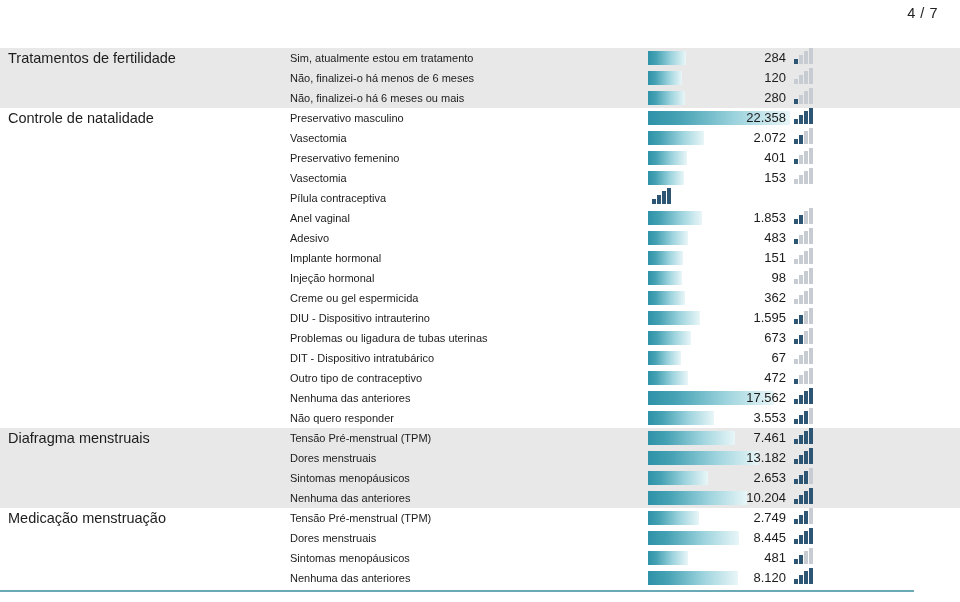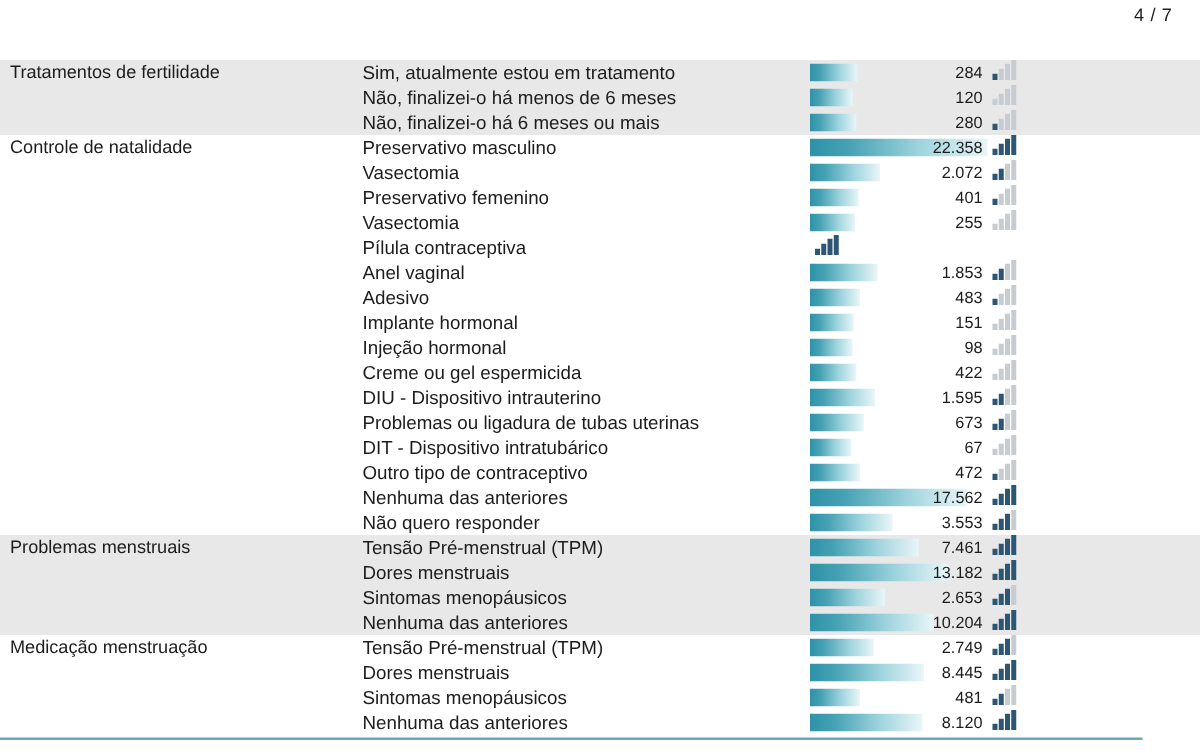--- a/index.html
+++ b/index.html
@@ -48,21 +48,21 @@
     padding-left: 8px;
     box-sizing: border-box;
     font-size: 14.5px;
     color: #1c1c1c;
     white-space: nowrap;
     overflow: hidden;
   }
   .lbl-cell {
     width: 358px;
     flex: 0 0 358px;
-    font-size: 15px;
+    font-size: 11px;
     color: #1c1c1c;
     white-space: nowrap;
     overflow: hidden;
   }
   .bar-cell {
     width: 142px;
     flex: 0 0 142px;
     position: relative;
     height: 20px;
   }
@@ -220,21 +220,21 @@
             <i style="height: 13px;"></i>
             <i style="height: 16px;"></i>
           </div>
         </div>
       </div>
       <div class="row">
         <div class="cat-cell"></div>
         <div class="lbl-cell">Vasectomia</div>
         <div class="bar-cell">
           <div class="databar" style="width: 36.4px;"></div>
-          <div class="barval">255</div>
+          <div class="barval">153</div>
         </div>
         <div class="spark-cell">
           <div class="spark">
             <i style="height: 5px;"></i>
             <i style="height: 9px;"></i>
             <i style="height: 13px;"></i>
             <i style="height: 16px;"></i>
           </div>
         </div>
       </div>
@@ -312,21 +312,21 @@
             <i style="height: 13px;"></i>
             <i style="height: 16px;"></i>
           </div>
         </div>
       </div>
       <div class="row">
         <div class="cat-cell"></div>
         <div class="lbl-cell">Creme ou gel espermicida</div>
         <div class="bar-cell">
           <div class="databar" style="width: 36.6px;"></div>
-          <div class="barval">422</div>
+          <div class="barval">362</div>
         </div>
         <div class="spark-cell">
           <div class="spark">
             <i style="height: 5px;"></i>
             <i style="height: 9px;"></i>
             <i style="height: 13px;"></i>
             <i style="height: 16px;"></i>
           </div>
         </div>
       </div>
@@ -422,21 +422,21 @@
             <i class="on" style="height: 5px;"></i>
             <i class="on" style="height: 9px;"></i>
             <i class="on" style="height: 13px;"></i>
             <i style="height: 16px;"></i>
           </div>
         </div>
       </div>
     </div>
     <div class="group shaded">
       <div class="row">
-        <div class="cat-cell">Problemas menstruais</div>
+        <div class="cat-cell">Diafragma menstruais</div>
         <div class="lbl-cell">Tensão Pré-menstrual (TPM)</div>
         <div class="bar-cell">
           <div class="databar" style="width: 86.7px;"></div>
           <div class="barval">7.461</div>
         </div>
         <div class="spark-cell">
           <div class="spark">
             <i class="on" style="height: 5px;"></i>
             <i class="on" style="height: 9px;"></i>
             <i class="on" style="height: 13px;"></i>

